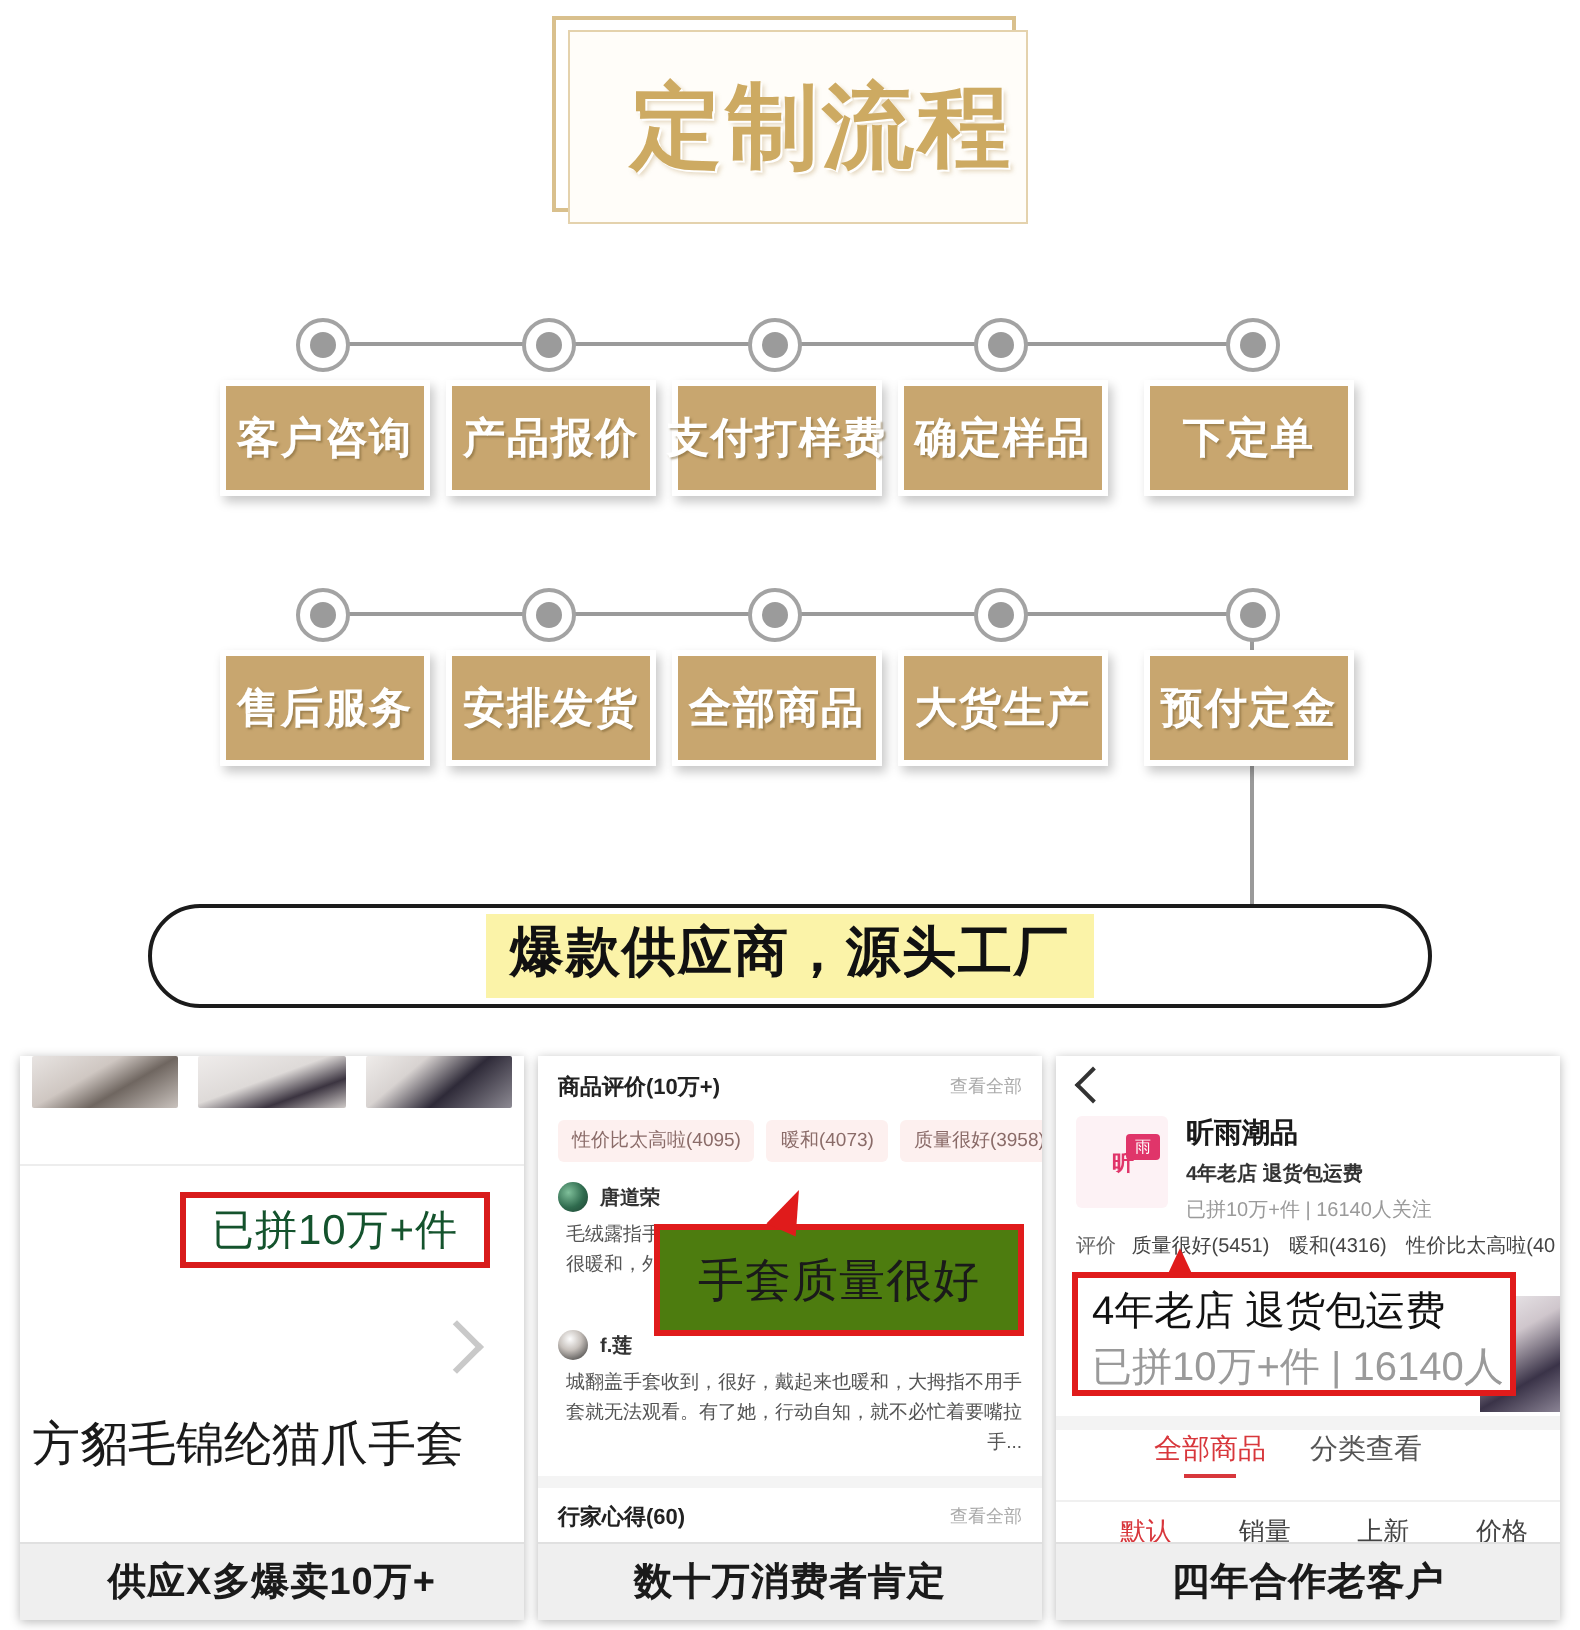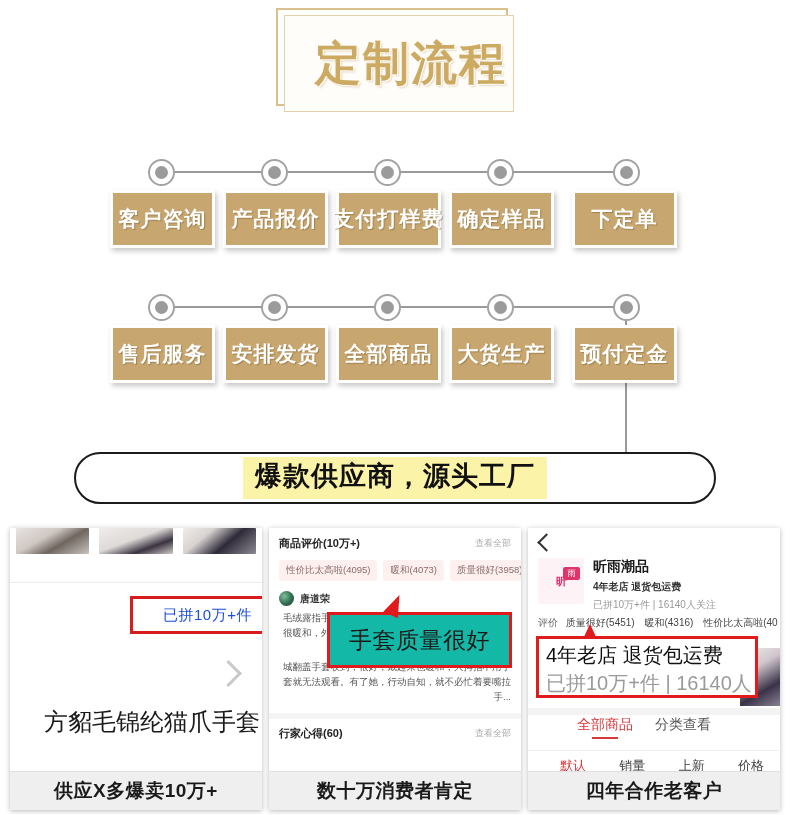--- a/index.html
+++ b/index.html
@@ -239,47 +239,45 @@
     position: absolute;
     left: 80px;
     top: 68px;
     width: 155px;
     height: 38px;
     border: 3px solid #d81b1b;
     box-sizing: border-box;
     display: flex;
     align-items: center;
     justify-content: center;
-    font-size: 15px;
-    color: #1d4ed8;
+    font-size: 21px;
+    color: #14532d;
     letter-spacing: .5px;
     white-space: nowrap;
     background: #ffffff;
-    margin-left: 40px;
   }
   .chevron-right {
     position: absolute;
     right: 24px;
     top: 136px;
     width: 16px;
     height: 16px;
     border-top: 3px solid #c9c9c9;
     border-right: 3px solid #c9c9c9;
     transform: rotate(45deg);
   }
   .c1-title {
     position: absolute;
     left: 6px;
     top: 178px;
     width: 240px;
     font-size: 24px;
     color: #1a1a1a;
     letter-spacing: 0px;
     white-space: nowrap;
-    margin-left: 28px;
   }
 
   
   .rv-pad { padding: 8px 10px 0 10px; text-align: right; }
   .rv-head {
     display: flex;
     align-items: center;
     justify-content: space-between;
     font-size: 11px;
     font-weight: bold;
@@ -336,21 +334,21 @@
     margin-right: -10px;
   }
   .annot-box {
     position: absolute;
     left: 58px;
     top: 84px;
     width: 185px;
     height: 56px;
     border: 3px solid #e01b1b;
     box-sizing: border-box;
-    background: #14b8a6;
+    background: #4d7c0f;
     display: flex;
     align-items: center;
     justify-content: center;
     font-size: 23px;
     color: #1a1a1a;
     letter-spacing: .5px;
     white-space: nowrap;
     z-index: 5;
   }
   .annot-arrow {
@@ -602,20 +600,24 @@
         <div class="rv-tags">
           <span class="rv-tag">性价比太高啦(4095)</span>
           <span class="rv-tag">暖和(4073)</span>
           <span class="rv-tag">质量很好(3958)</span>
         </div>
         <div class="rv-user">
           <span class="rv-avatar"></span>
           <span class="rv-name">唐道荣</span>
         </div>
         <div class="rv-text">毛绒露指手套两双已收到。手套质量很好。戴上手感觉很暖和，外出娱乐或做事更方便，都很满意，也不错的感觉有...</div>
+        <div class="rv-user">
+          <span class="rv-avatar a2"></span>
+          <span class="rv-name">f.莲</span>
+        </div>
         <div class="rv-text">城翻盖手套收到，很好，戴起来也暖和，大拇指不用手套就无法观看。有了她，行动自知，就不必忙着要嘴拉手...</div>
         <div class="rv-sep"></div>
         <div class="rv-head" style="margin-top:7px">
           <span>行家心得(60)</span>
           <span class="rv-all">查看全部</span>
         </div>
 
       </div>
       <div class="annot-arrow"></div>
       <div class="annot-box">手套质量很好</div>

